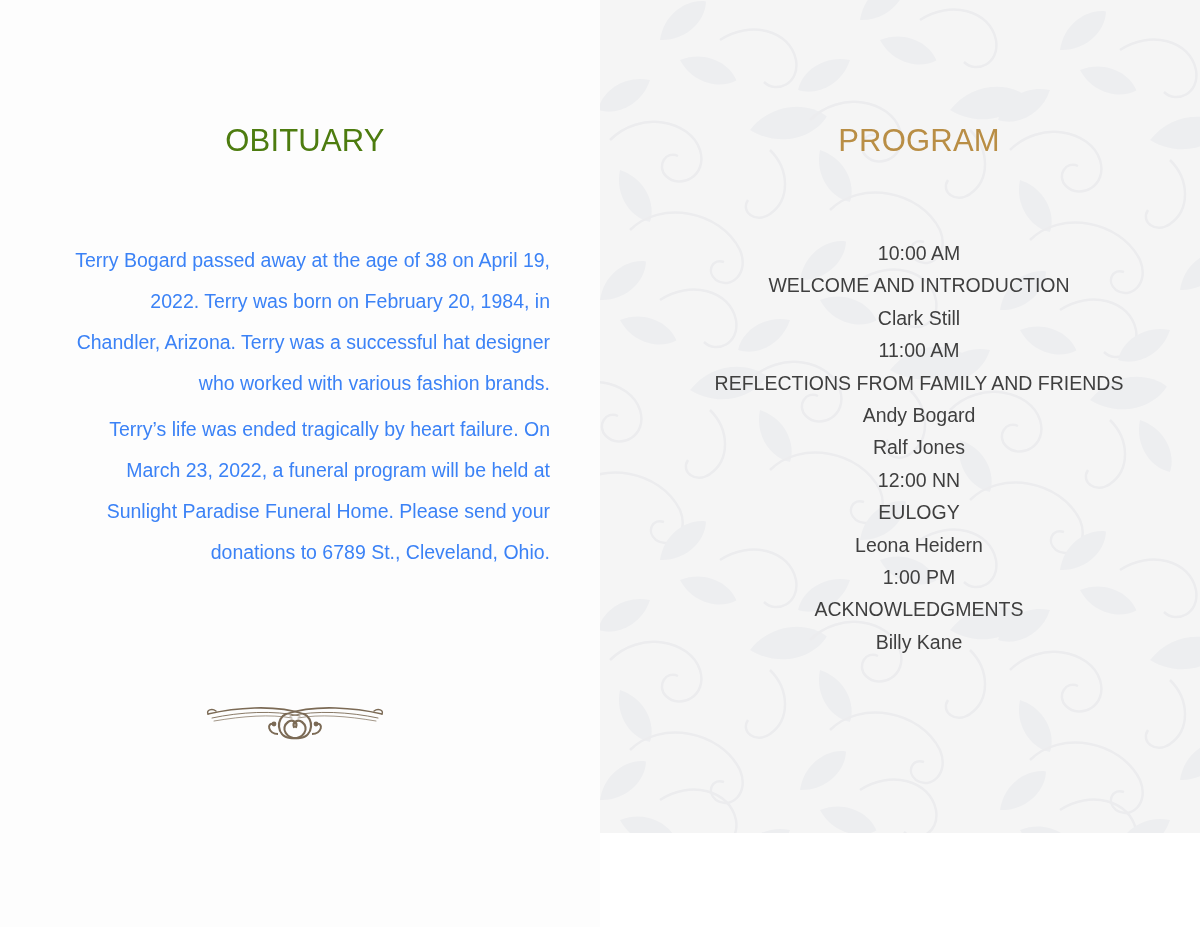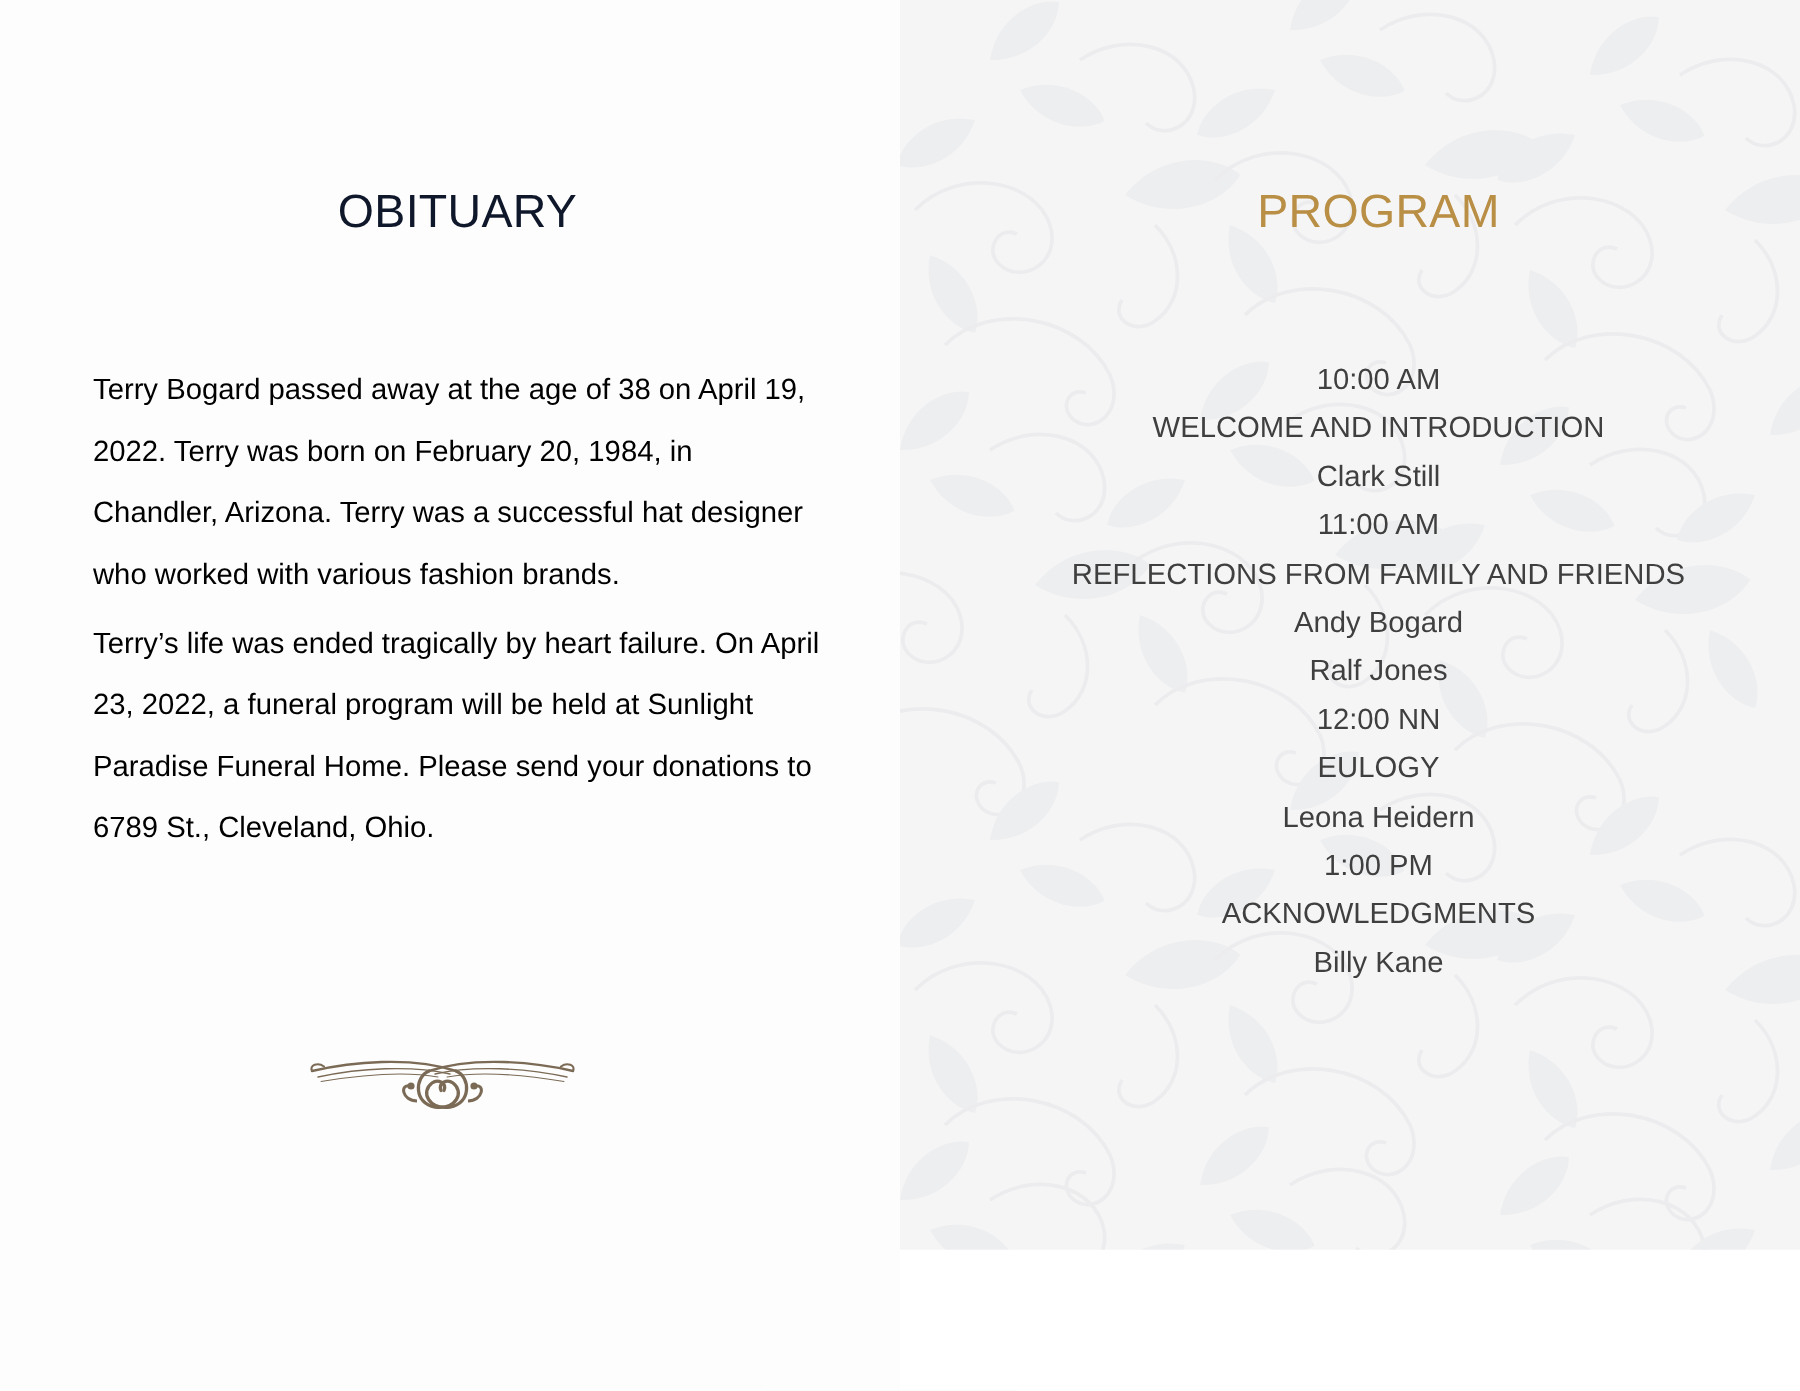--- a/index.html
+++ b/index.html
@@ -40,22 +40,22 @@
       letter-spacing: 0.2px;
       font-weight: normal;
     }
     .panel-left .heading { top: 123px; left: 0; width: 610px; }
     .panel-right .heading { top: 123px; left: 0; width: 638px; }
     .obit-body {
       position: absolute;
       top: 240px;
       left: 62px;
       width: 488px;
-      text-align: left;
-      color: #000000;
+      text-align: right;
+      color: #3b82f6;
       font-size: 19.5px;
       line-height: 41px;
     }
     .obit-body p + p { margin-top: 5px; }
     .ornament {
       position: absolute;
       left: 204px;
       top: 700px;
       width: 182px;
       height: 44px;
@@ -72,25 +72,25 @@
       list-style: none;
     }
     .program-list li { display: block; }
   </style>
 </head>
 <body>
 
 <div class="page">
 
   <section class="panel-left">
-    <h1 class="heading" style="color:#0f172a;">OBITUARY</h1>
+    <h1 class="heading" style="color:#4d7c0f;">OBITUARY</h1>
 
     <div class="obit-body">
       <p>Terry Bogard passed away at the age of 38 on April 19, 2022. Terry was born on February 20, 1984, in Chandler, Arizona. Terry was a successful hat designer who worked with various fashion brands.</p>
-      <p>Terry’s life was ended tragically by heart failure. On April 23, 2022, a funeral program will be held at Sunlight Paradise Funeral Home. Please send your donations to 6789 St., Cleveland, Ohio.</p>
+      <p>Terry’s life was ended tragically by heart failure. On March 23, 2022, a funeral program will be held at Sunlight Paradise Funeral Home. Please send your donations to 6789 St., Cleveland, Ohio.</p>
     </div>
 
     <svg class="ornament" viewBox="0 0 182 44" xmlns="http://www.w3.org/2000/svg">
       <g fill="none" stroke="#7b6a55" stroke-linecap="round">
 
         <path d="M4 14 C 30 8, 70 4, 100 14" stroke-width="1.6"></path>
         <path d="M8 18 C 36 12, 70 10, 96 16" stroke-width="0.9"></path>
         <path d="M10 21 C 40 16, 66 14, 88 18" stroke-width="0.7"></path>
 
         <path d="M178 14 C 152 8, 112 4, 82 14" stroke-width="1.6"></path>

